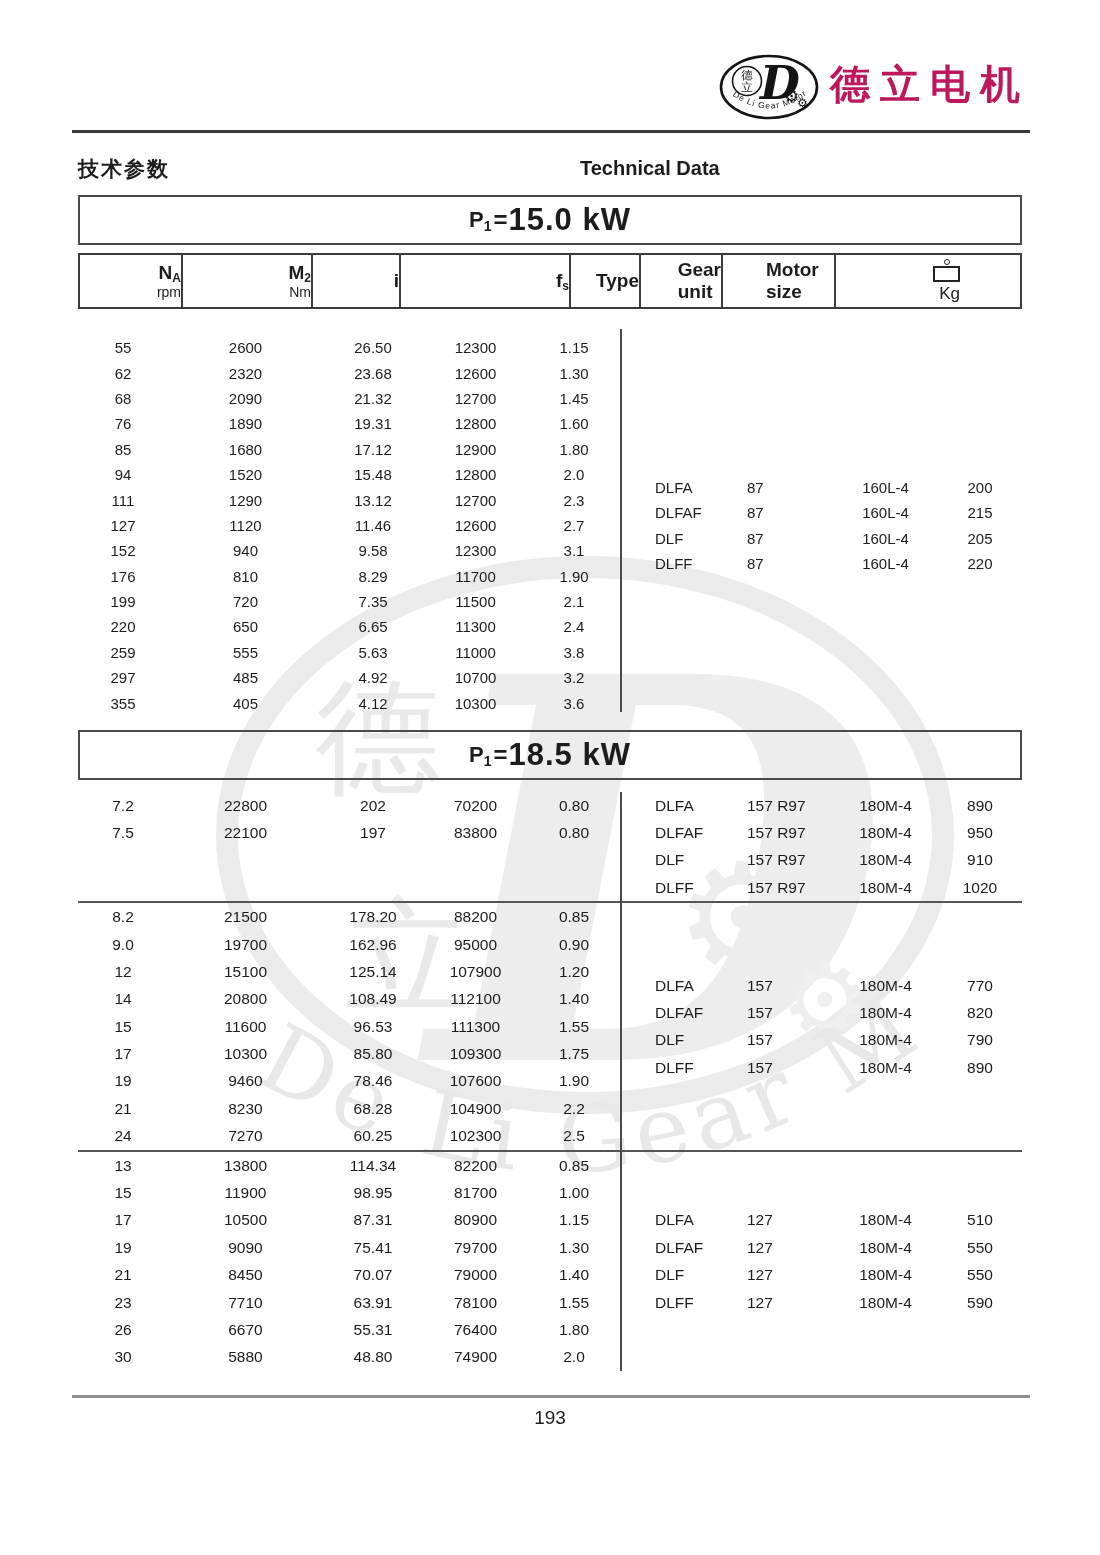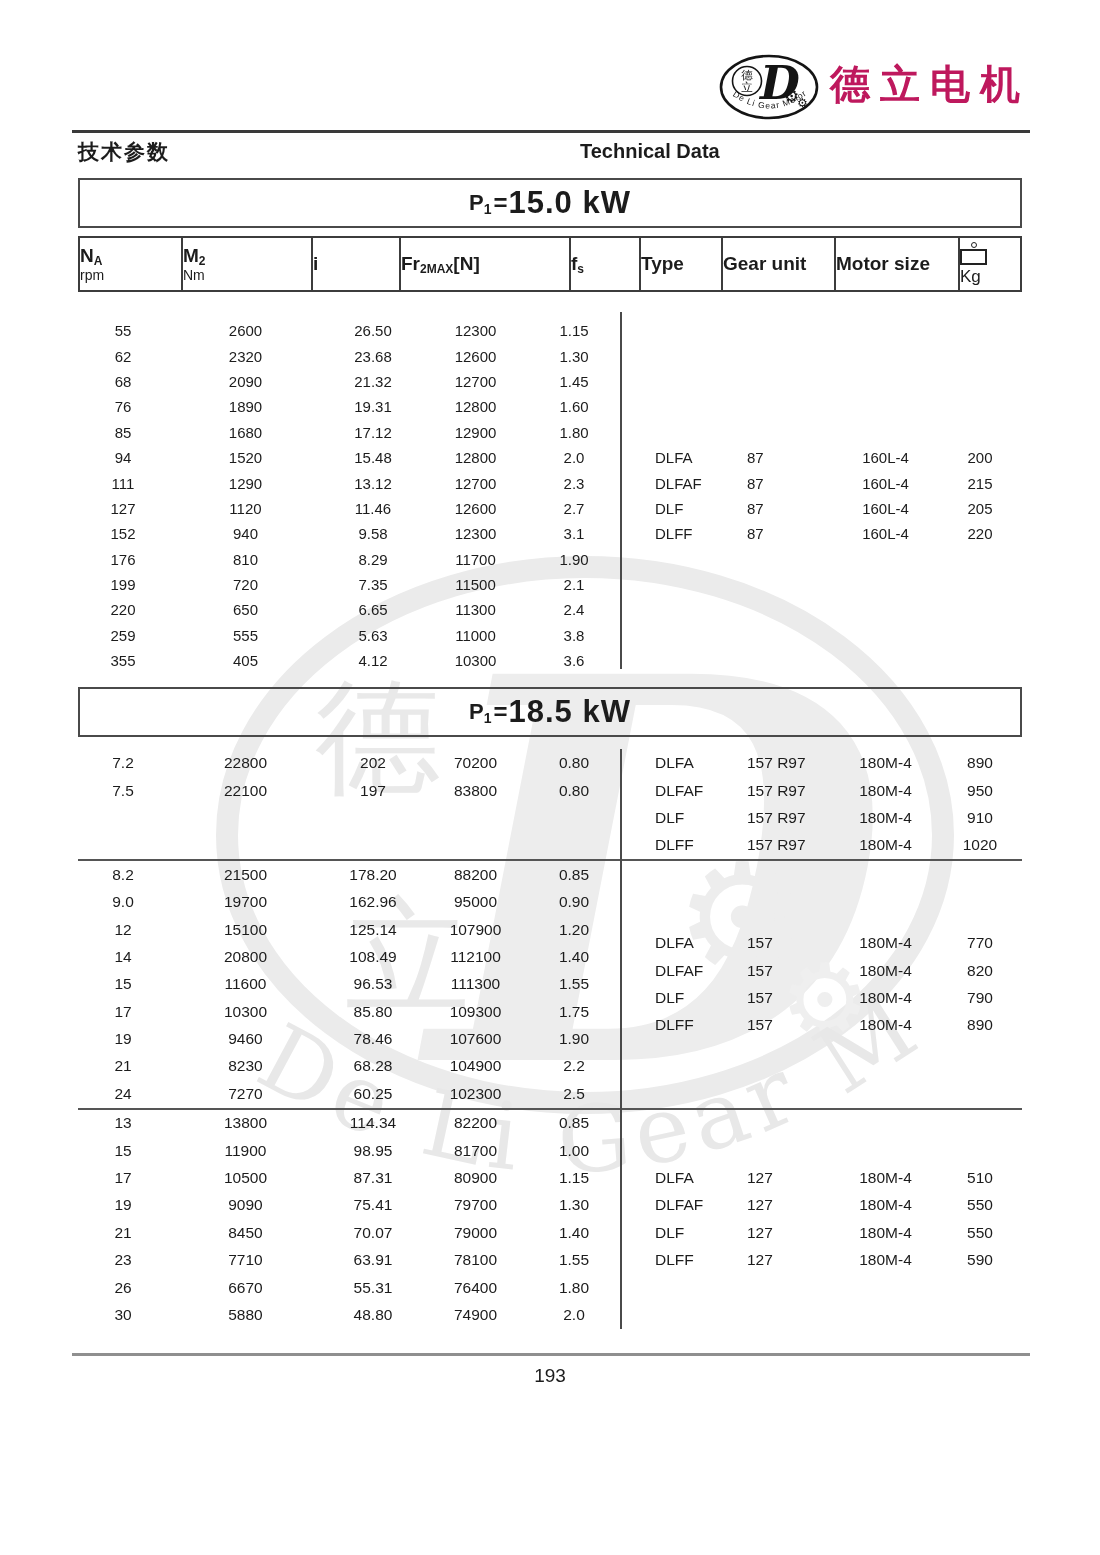--- a/index.html
+++ b/index.html
@@ -13,37 +13,37 @@
   .content { position: relative; z-index: 1; }
 
   
   .brand-row { display: flex; justify-content: flex-end; align-items: center;
                padding: 52px 70px 0 0; gap: 10px; }
   .wordmark { font-family: "DejaVu Serif", serif; font-weight: bold; font-size: 40px;
               letter-spacing: 10px; color: #be185d; line-height: 1; padding-bottom: 6px; }
   .top-rule { margin: 8px 0 0 72px; width: 958px; height: 3px; background: #3a3a3a; }
 
   
-  .subheader { position: relative; margin: 5px 0 0 78px; width: 944px; height: 30px; }
+  .subheader { position: relative; margin: 22px 0 0 78px; width: 944px; height: 30px; }
   .title-zh { position: absolute; left: 0; top: 0; font-size: 21px; font-weight: bold; letter-spacing: 2px; }
   .title-en { position: absolute; left: 502px; top: 2px; font-size: 20px; font-weight: bold; }
 
   
   .tables { margin-left: 78px; width: 944px; }
   .title-box { border: 2px solid #4a4a4a; height: 50px; display: flex; align-items: center;
                justify-content: center; margin-top: 10px; background: transparent; }
   .tp  { font-size: 22px; font-weight: bold; }
   .tsub{ font-size: 14px; font-weight: bold; position: relative; top: 6px; }
   .teq { font-size: 24px; font-weight: bold; margin: 0 1px 0 2px; }
   .tval{ font-size: 31px; font-weight: bold; letter-spacing: 1px; }
 
   .table-header { margin-top: 8px; border: 2px solid #3c3c3c; height: 56px; display: grid;
                   grid-template-columns: 103px 130px 88px 170px 70px 82px 113px 124px auto; }
   .hcell { border-right: 2px solid #3c3c3c; display: flex; flex-direction: column;
-           align-items: flex-start; justify-content: center; line-height: 1.15; }
+           align-items: flex-end; justify-content: center; line-height: 1.15; margin-left: 43px; }
   .hcell:last-child { border-right: none; }
   .hmain { font-size: 19px; font-weight: bold; }
   .hsub  { font-size: 12px; font-weight: bold; position: relative; top: 3px; }
   .hunit { font-size: 14px; }
   .kicon { display: flex; flex-direction: column; align-items: center; margin-bottom: 2px; }
   .kcircle { width: 6px; height: 6px; border: 1.5px solid #222; border-radius: 50%; margin-bottom: 1px; }
   .kbox { width: 27px; height: 16px; border: 2px solid #222; background: transparent; }
   .hcell.kg .hmain { font-size: 17px; font-weight: normal; }
 
   .data-area { position: relative; }
@@ -131,23 +131,20 @@
               <div class="hunit">rpm</div>
             </div>
             <div class="hcell">
               <div class="hmain"><span>M</span><span class="hsub">2</span></div>
               <div class="hunit">Nm</div>
             </div>
             <div class="hcell">
               <div class="hmain"><span>i</span></div>
             </div>
             <div class="hcell">
-              <div class="hmain"><span>Fr</span><span class="hsub">2MAX</span><span>[N]</span></div>
-            </div>
-            <div class="hcell">
               <div class="hmain"><span>f</span><span class="hsub">s</span></div>
             </div>
             <div class="hcell">
               <div class="hmain"><span>Type</span></div>
             </div>
             <div class="hcell">
               <div class="hmain"><span>Gear unit</span></div>
             </div>
             <div class="hcell">
               <div class="hmain"><span>Motor size</span></div>
@@ -246,20 +243,27 @@
                   <div class="dcell c2">6.65</div>
                   <div class="dcell c3">11300</div>
                   <div class="dcell c4">2.4</div>
                 </div>
                 <div class="drow">
                   <div class="dcell c0">259</div>
                   <div class="dcell c1">555</div>
                   <div class="dcell c2">5.63</div>
                   <div class="dcell c3">11000</div>
                   <div class="dcell c4">3.8</div>
+                </div>
+                <div class="drow">
+                  <div class="dcell c0">297</div>
+                  <div class="dcell c1">485</div>
+                  <div class="dcell c2">4.92</div>
+                  <div class="dcell c3">10700</div>
+                  <div class="dcell c4">3.2</div>
                 </div>
                 <div class="drow">
                   <div class="dcell c0">355</div>
                   <div class="dcell c1">405</div>
                   <div class="dcell c2">4.12</div>
                   <div class="dcell c3">10300</div>
                   <div class="dcell c4">3.6</div>
                 </div>
               </div>
               <div class="right">

